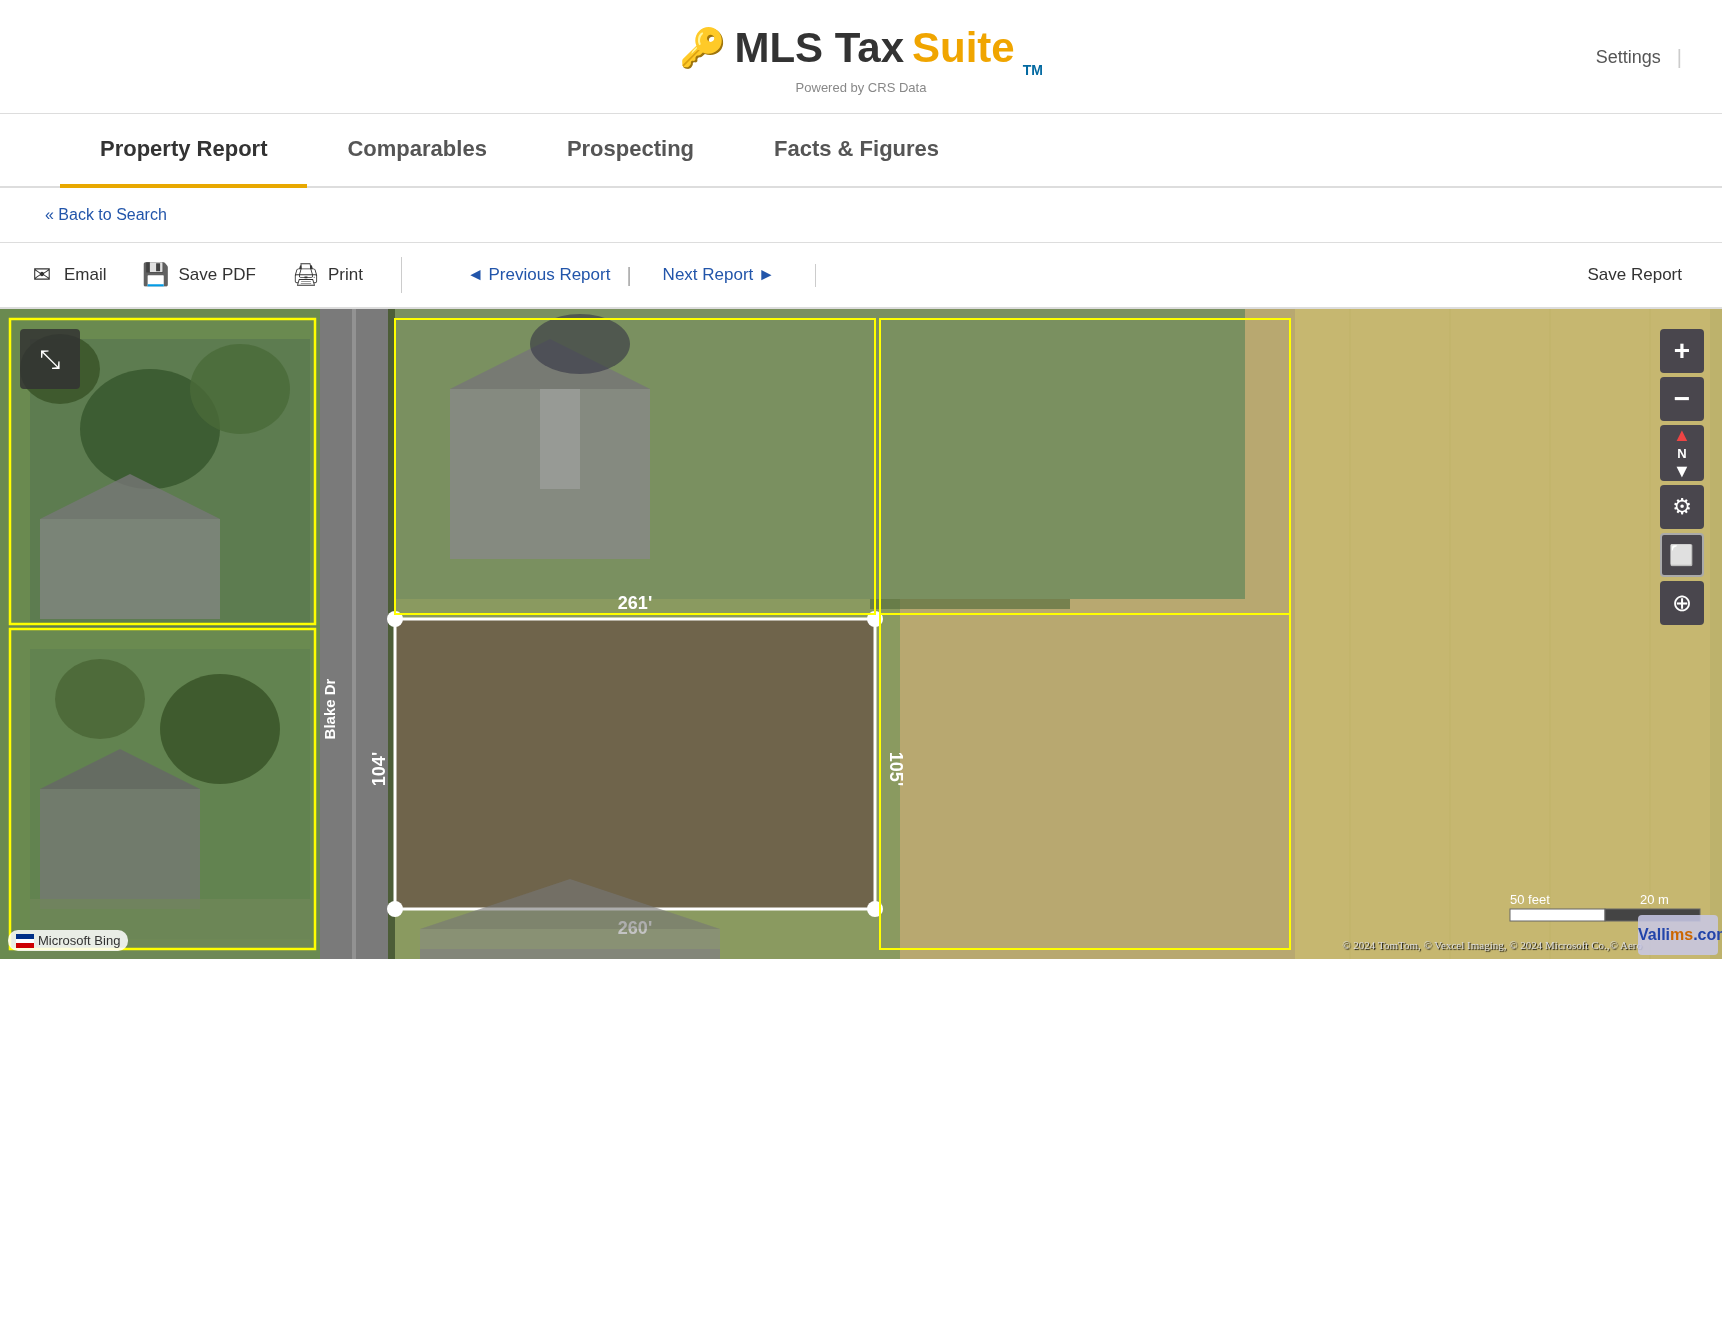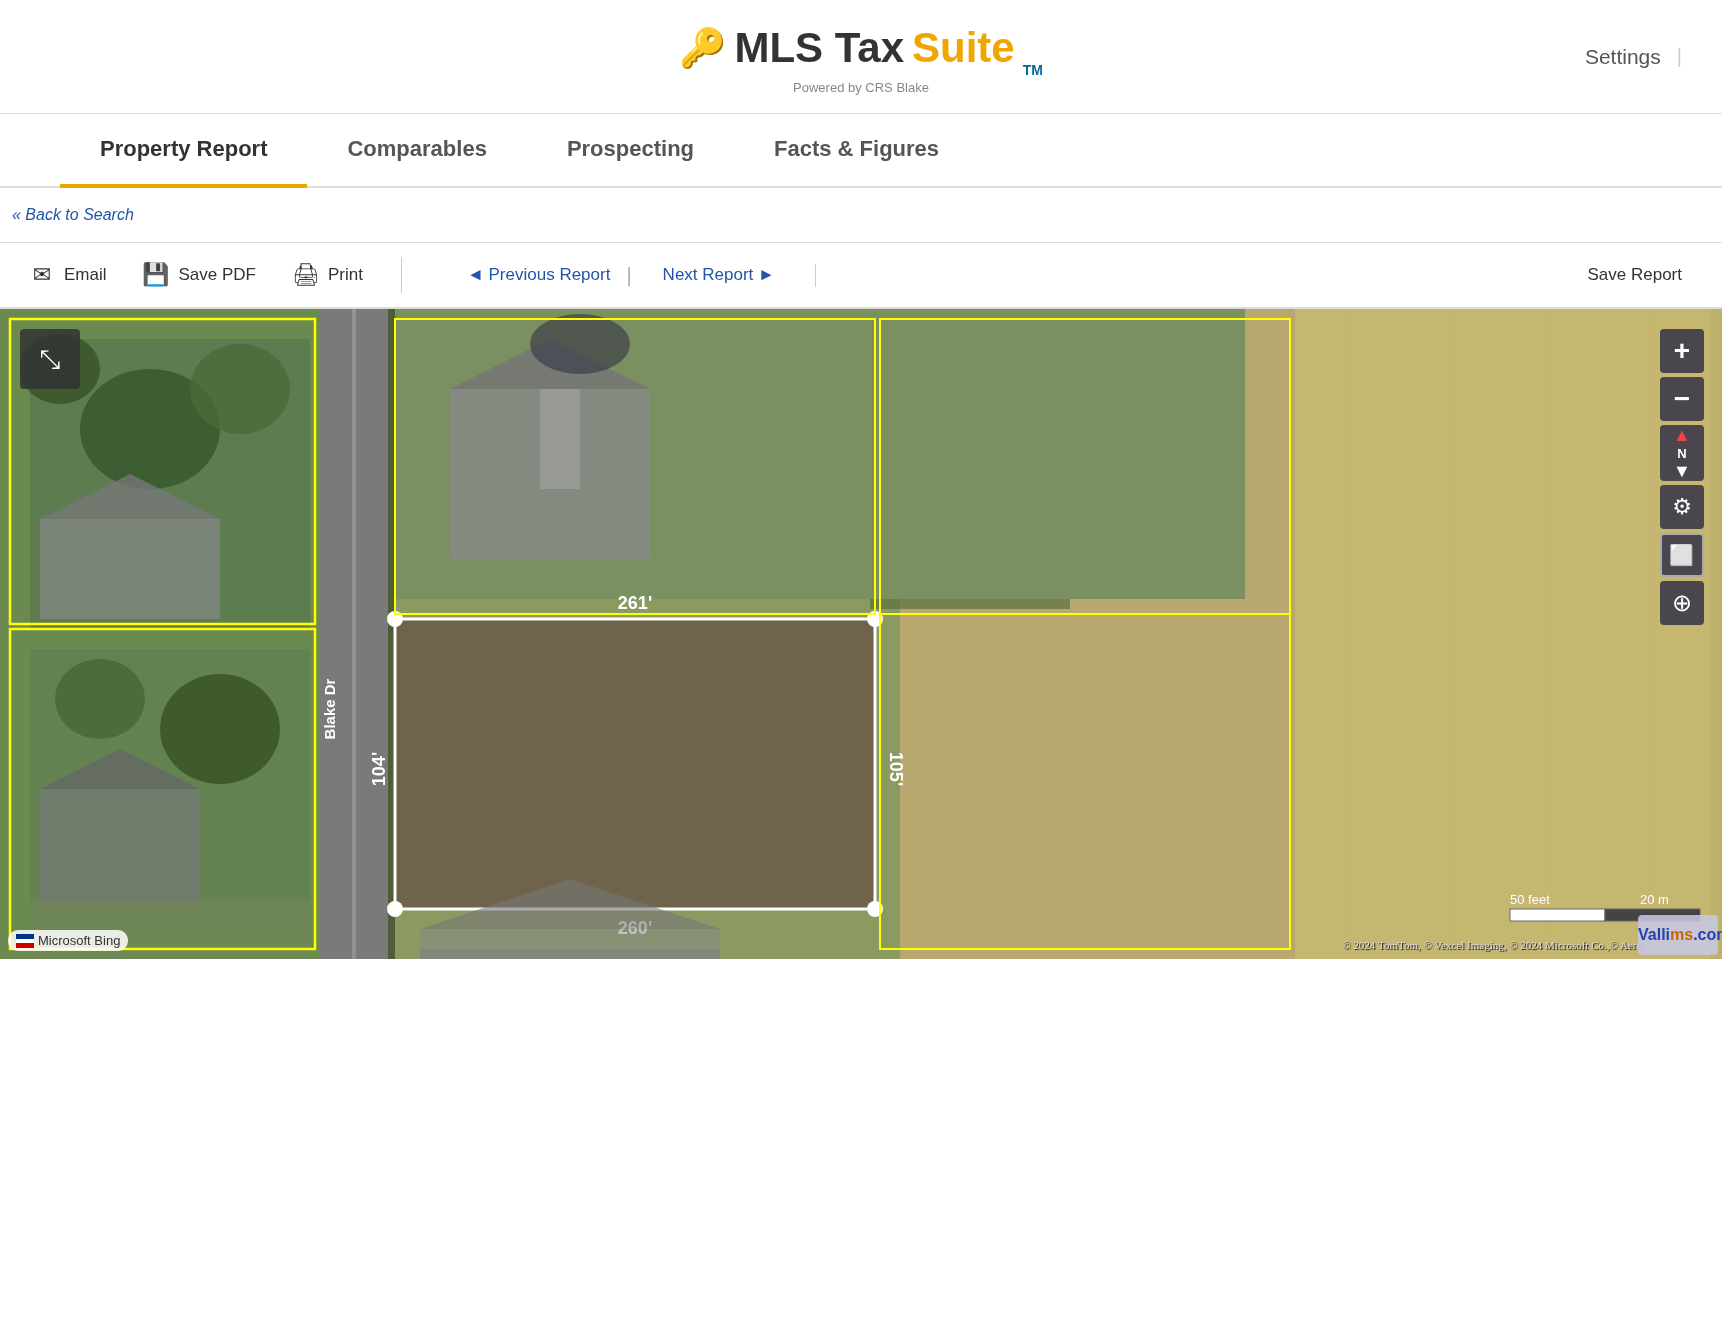--- a/index.html
+++ b/index.html
@@ -42,21 +42,21 @@
     .header-right {
       position: absolute;
       right: 40px;
       top: 50%;
       transform: translateY(-50%);
       display: flex;
       align-items: center;
       gap: 16px;
     }
     .settings-link {
-      font-size: 21px;
+      font-size: 18px;
       color: #555;
       text-decoration: none;
       cursor: pointer;
     }
     .header-divider {
       color: #ccc;
       font-size: 20px;
     }
 
     
@@ -78,23 +78,22 @@
       text-decoration: none;
       white-space: nowrap;
     }
     .nav-tab.active {
       color: #333;
       border-bottom: 4px solid #e8a800;
     }
 
     
     .back-bar {
-      padding: 18px 12px;
+      padding: 18px 45px;
       border-bottom: 1px solid #ddd;
-      font-style: italic;
     }
     .back-link {
       font-size: 16px;
       color: #2255aa;
       text-decoration: none;
       cursor: pointer;
     }
 
     
     .toolbar {
@@ -282,21 +281,21 @@
 <body>
 
 <div class="header">
   <div class="logo-area">
     <div class="logo-text">
       <span style="font-size:38px;">🔑</span>
       <span>MLS Tax </span>
       <span class="suite">Suite</span>
       <sup class="logo-tm">TM</sup>
     </div>
-    <div class="logo-sub">Powered by CRS Blake</div>
+    <div class="logo-sub">Powered by CRS Data</div>
   </div>
   <div class="header-right">
     <a class="settings-link">Settings</a>
     <span class="header-divider">|</span>
   </div>
 </div>
 
 <nav class="nav-tabs">
   <a class="nav-tab active">Property Report</a>
   <a class="nav-tab">Comparables</a>

